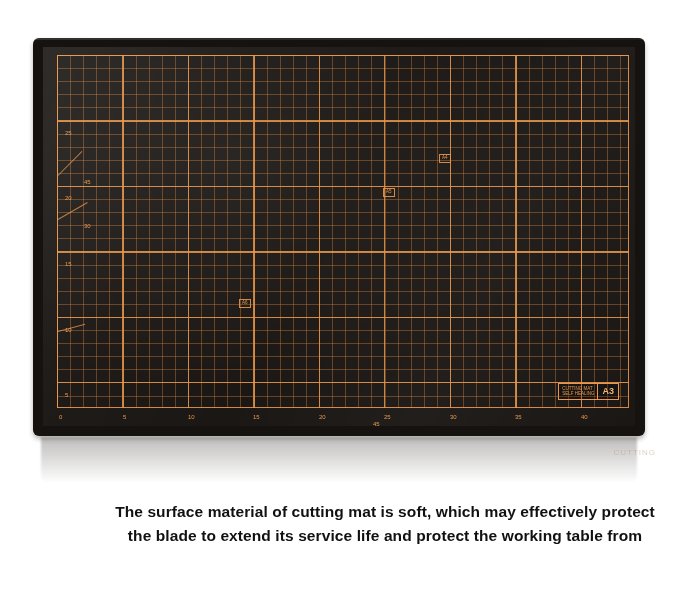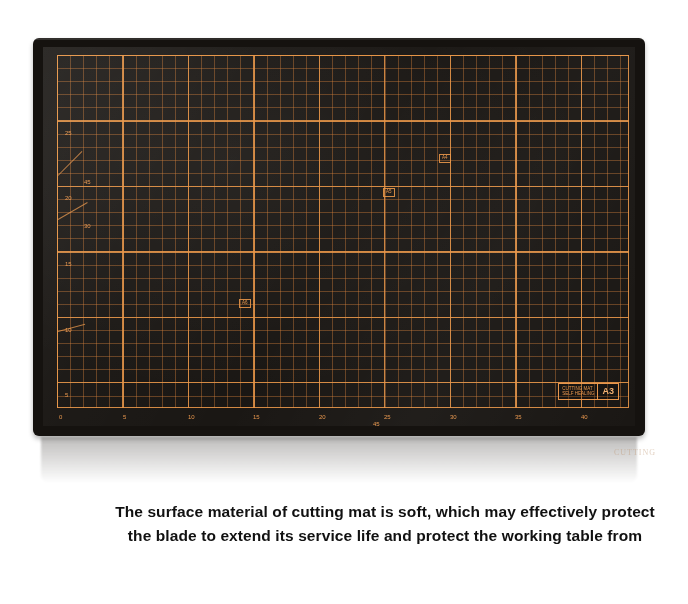--- a/index.html
+++ b/index.html
@@ -179,21 +179,20 @@
     filter: blur(1px);
     border-radius: 0 0 8px 8px;
   }
   .reflection-brand {
     position: absolute;
     right: 32px;
     top: 448px;
     color: rgba(190,150,115,0.45);
     font-size: 8px;
     letter-spacing: 1px;
-    font-family: Liberation Serif, serif;
   }
 
   
   .caption {
     position: absolute;
     left: 0;
     top: 500px;
     width: 688px;
     text-align: center;
     color: #111111;

